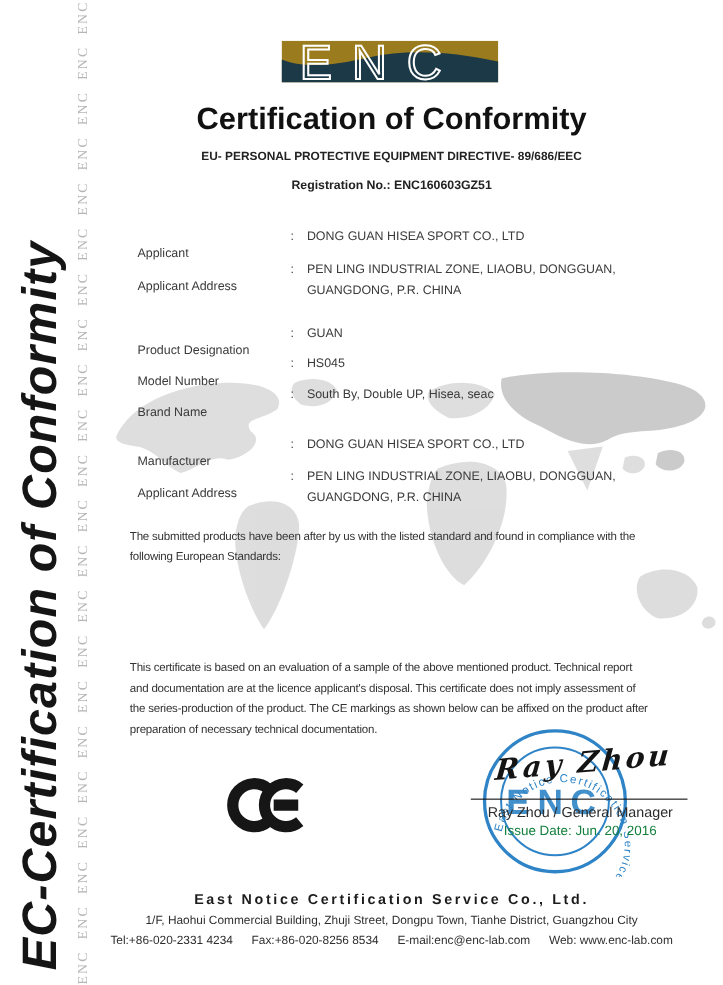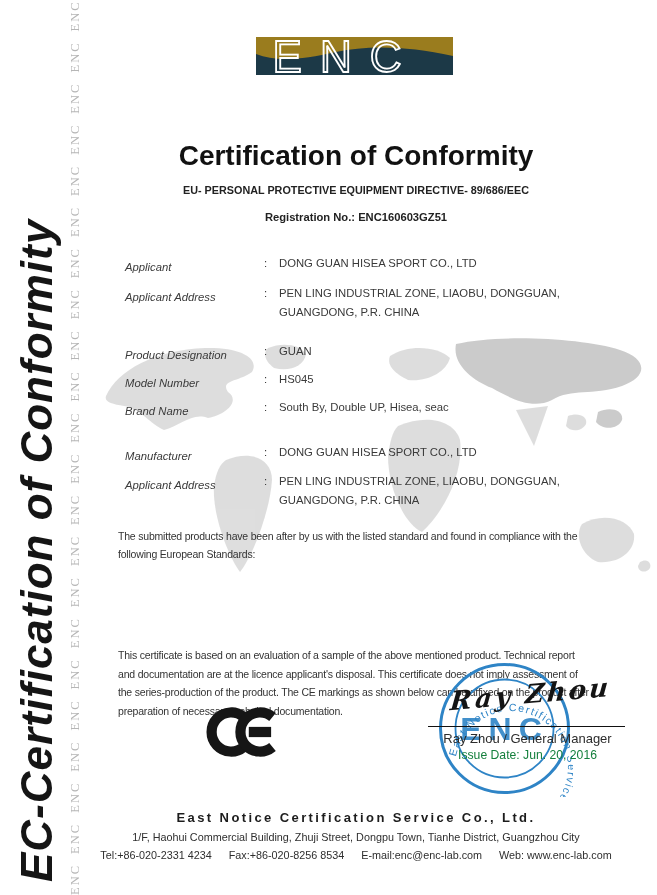--- a/index.html
+++ b/index.html
@@ -23,34 +23,34 @@
     left:62px;top:0px;width:26px;height:895px;overflow:hidden;
     writing-mode:vertical-rl;transform:rotate(180deg);
     font-family:"Liberation Serif","DejaVu Serif",serif;
     font-size:12.5px;letter-spacing:2px;word-spacing:5px;
     color:#b6b6b6;white-space:nowrap;line-height:26px;
   }
 
   
   .map{left:100px;top:338px;z-index:0;}
 
-  .content{z-index:2;margin-top:48px;}
+  .content{z-index:2;}
 
   
   .logo{left:256px;top:37px;z-index:2;}
   .title{left:72px;top:92px;width:568px;text-align:center;
     font-size:28px;font-weight:bold;color:#111;}
   .subtitle{left:72px;top:136px;width:568px;text-align:center;
     font-size:10.8px;font-weight:bold;color:#222;}
   .registration{left:72px;top:163px;width:568px;text-align:center;
     font-size:11.2px;font-weight:bold;color:#222;}
 
   
   .frow{left:125px;width:490px;font-size:11.3px;color:#3a3a3a;line-height:19px;}
-  .flabel{position:absolute;left:0;top:4px;width:138px;font-style:italic;}
+  .flabel{position:absolute;left:0;top:16px;width:138px;}
   .fcolon{position:absolute;left:139px;top:0;}
   .fvalue{position:absolute;left:154px;top:0;width:335px;white-space:pre-line;}
 
   .intro{left:118px;top:479px;width:502px;font-size:10.5px;letter-spacing:-0.2px;
     line-height:18px;color:#333;white-space:pre-line;}
 
   
   .stdtable{left:117px;top:514px;}
   table{border-collapse:collapse;table-layout:fixed;width:478px;}
   th,td{border:1.6px solid #1a1a1a;font-weight:normal;font-size:11.3px;color:#333;}

